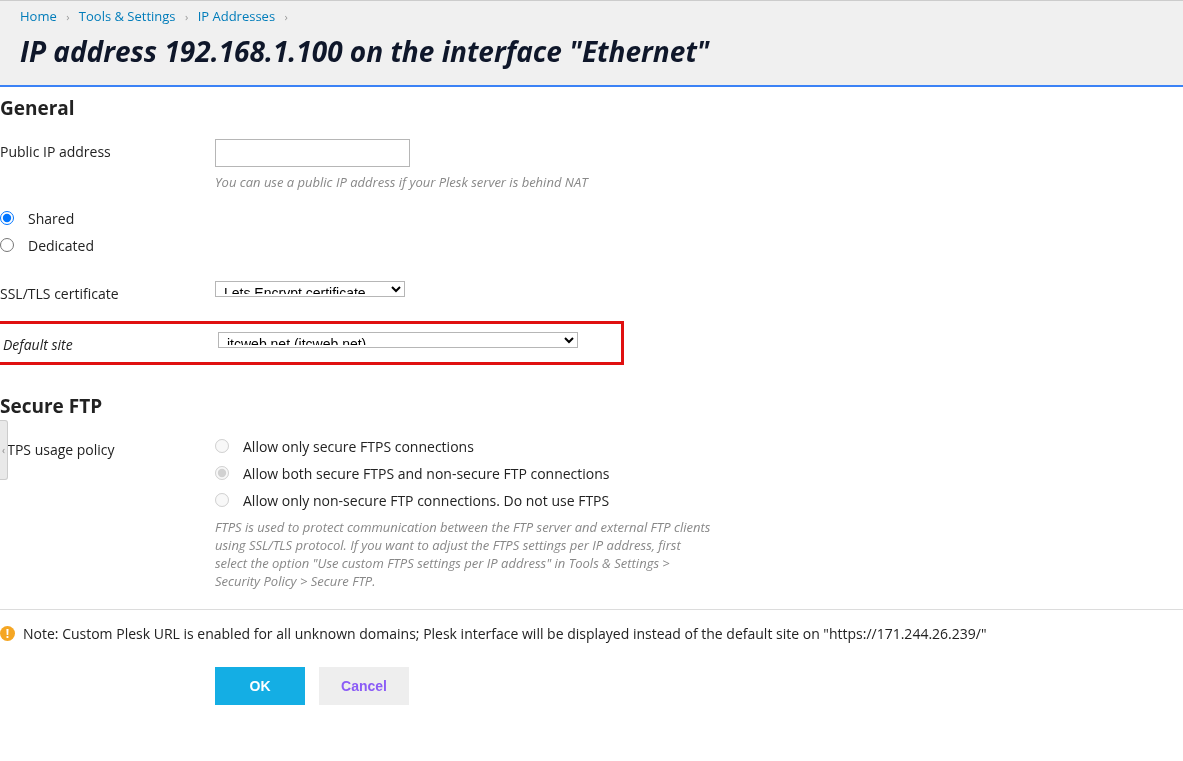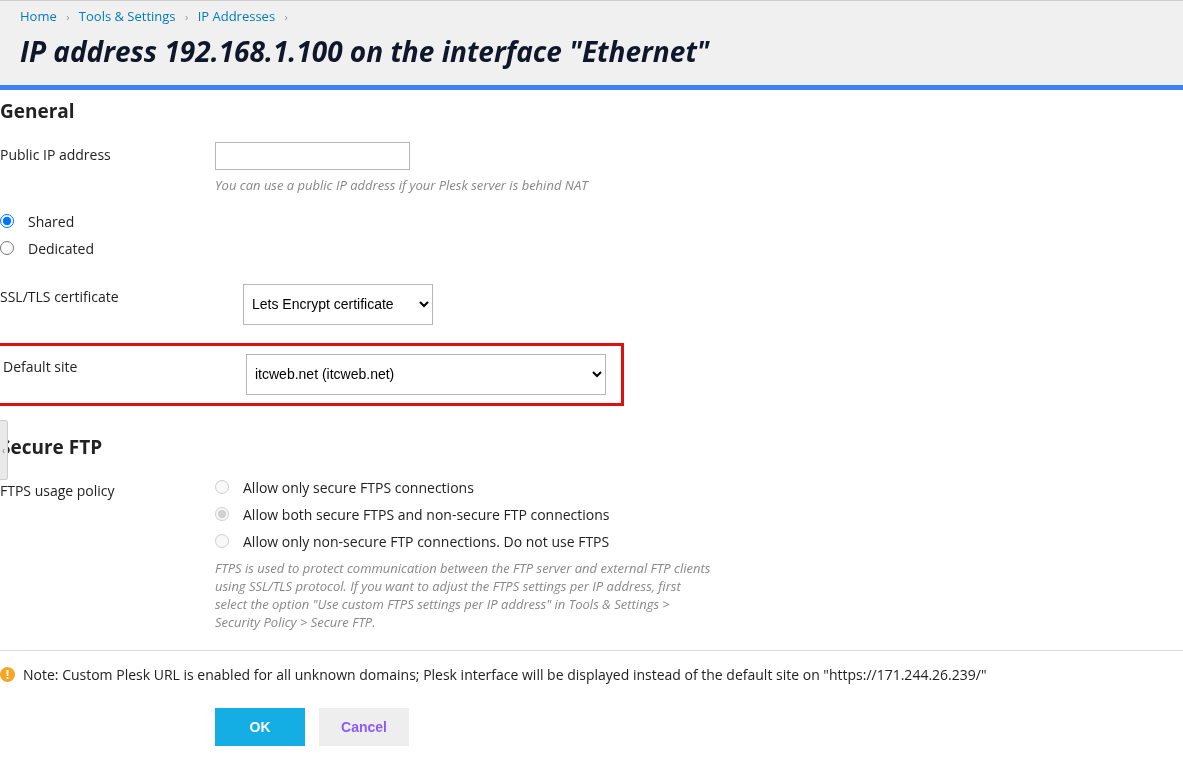--- a/index.html
+++ b/index.html
@@ -5,21 +5,21 @@
     * { box-sizing: border-box; margin: 0; padding: 0; }
     body {
       font-family: "Open Sans", "Segoe UI", Arial, sans-serif;
       font-size: 14px;
       color: #222;
       background: #fff;
     }
     .header-area {
       background: #f0f0f0;
       border-top: 1px solid #ccc;
-      border-bottom: 5px solid #3b82f6;
+      border-bottom: 2px solid #3b82f6;
       padding: 4px 20px 16px 20px;
     }
     .breadcrumb {
       font-size: 13px;
       padding: 2px 0 10px 0;
     }
     .breadcrumb a {
       color: #007cba;
       text-decoration: none;
     }
@@ -77,37 +77,36 @@
     .radio-option {
       display: flex;
       align-items: center;
       gap: 14px;
       margin-bottom: 8px;
       font-size: 14px;
     }
     .radio-option input { margin: 0; width:14px; height:14px; }
     select {
       border: 1px solid #b6b6b6;
-      height: 41px;
+      height: 16px;
       font-size: 14px;
       padding: 2px 4px;
       background: #fff;
-      margin-left: 28px;
     }
     .select-ssl { width: 190px; }
     .select-default-site { width: 360px; }
     .highlight-row {
       border: 3px solid #e01010;
       padding: 8px 4px 8px 16px;
       margin-left: -16px;
       margin-right: 0;
       width: 640px;
     }
     .highlight-row .form-row { margin-bottom: 0; }
-    .highlight-row .label { width: 215px; }
+    .highlight-row .label { width: 215px; font-style: italic; }
     hr.divider {
       border: none;
       border-top: 1px solid #dcdcdc;
       margin: 12px 0 14px 0;
     }
     .note-row {
       display: flex;
       align-items: flex-start;
       gap: 8px;
       font-size: 14px;

